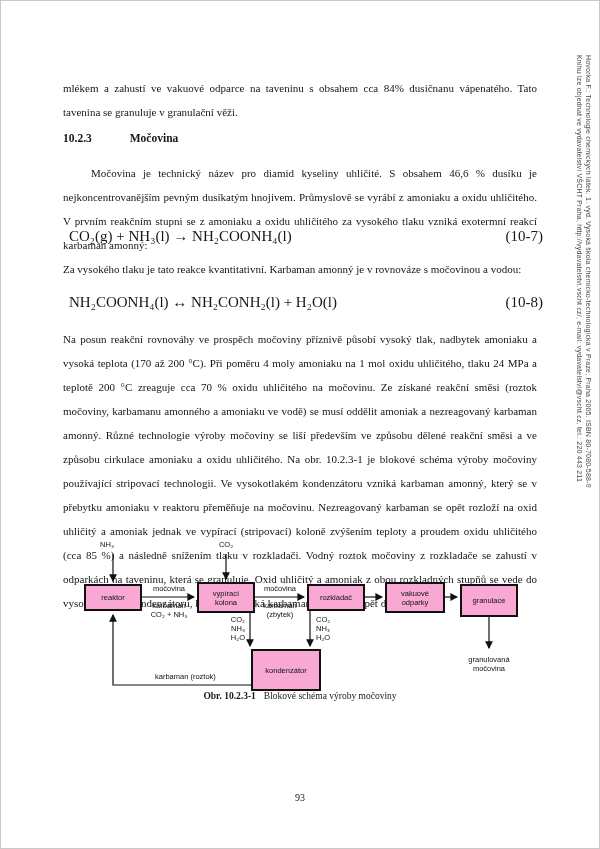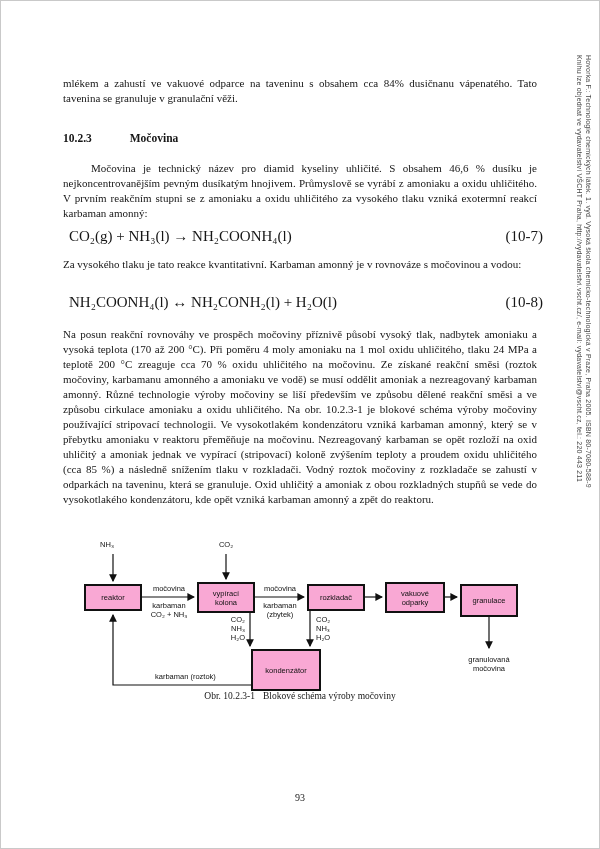--- a/index.html
+++ b/index.html
@@ -7,21 +7,21 @@
     position:relative;
     width:600px;height:849px;
     background:#ffffff;
     box-shadow: inset 0 0 0 1px #c9c9c9;
     overflow:hidden;
     font-family:"Liberation Serif", serif;
     color:#161616;
   }
   .textblock{
     position:absolute;left:63px;width:474px;
-    font-size:11px;line-height:15px;
+    font-size:11px;line-height:24px;
     text-align:justify;
   }
   .indent{text-indent:28px;}
   .heading{
     position:absolute;left:63px;width:474px;
     font-size:11.5px;font-weight:bold;
   }
   .heading .hnum{margin-right:38px;}
   .equation{
     position:absolute;left:69px;width:474px;
@@ -41,21 +41,21 @@
     display:flex;align-items:center;justify-content:center;
     text-align:center;white-space:pre-line;
     box-sizing:border-box;
   }
   .dlabel{position:absolute;white-space:pre-line;}
   .center-x{transform:translateX(-50%);text-align:center;}
   .caption{
     position:absolute;left:63px;width:474px;top:691px;
     text-align:center;font-size:9.5px;
   }
-  .caption .cap-label{font-weight:normal;margin-right:8px;text-align:center;}
+  .caption .cap-label{font-weight:bold;margin-right:8px;text-align:center;}
   .pagenum{
     position:absolute;left:63px;width:474px;top:792px;
     text-align:center;font-size:10px;
   }
   .margin-note{
     position:absolute;top:55px;right:7px;
     writing-mode:vertical-rl;
     font-family:"Liberation Sans", sans-serif;
     font-size:7px;line-height:9.5px;color:#474747;
     letter-spacing:0.2px;

